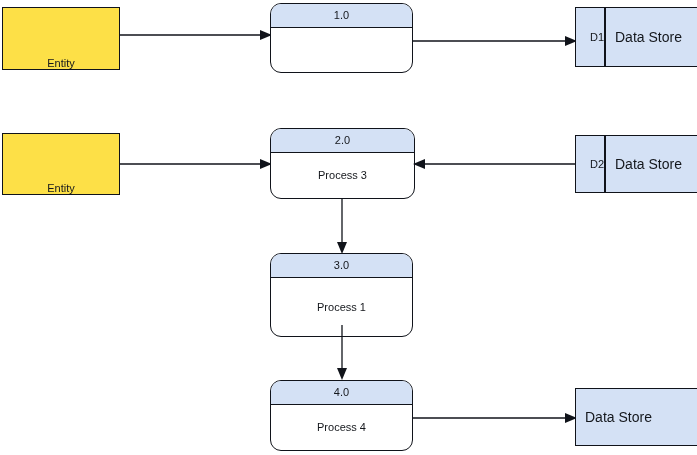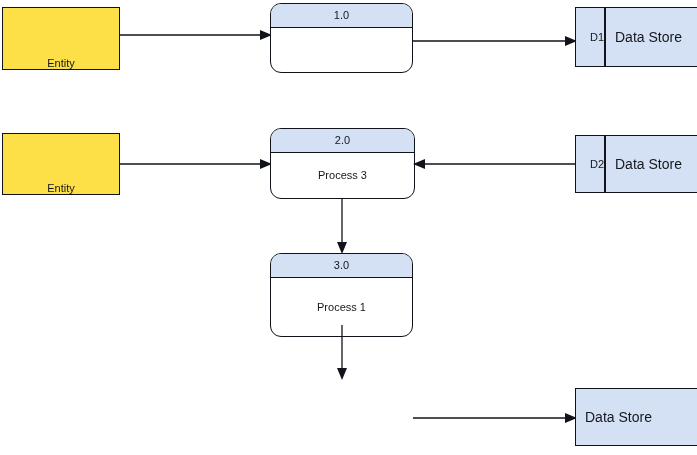--- a/index.html
+++ b/index.html
@@ -207,20 +207,28 @@
     </div>
   </div>
 
   <div class="flow" style="left:335px; top:325px; width:14px; height:55px;">
     <svg width="14" height="55" viewBox="0 0 14 55">
       <line x1="7" y1="0" x2="7" y2="45" stroke="#10131a" stroke-width="1.3"></line>
       <polygon points="7,55 2,43 12,43" fill="#10131a"></polygon>
     </svg>
   </div>
 
+  <div class="process" style="left:270px; top:380px; width:143px; height:71px;">
+    <div class="process-header">
+      <span class="process-number">4.0</span>
+    </div>
+    <div class="process-body">
+      <span class="process-name">Process 4</span>
+    </div>
+  </div>
 
   <div class="flow" style="left:413px; top:411px; width:164px; height:14px;">
     <svg width="164" height="14" viewBox="0 0 164 14">
       <line x1="0" y1="7" x2="154" y2="7" stroke="#10131a" stroke-width="1.3"></line>
       <polygon points="164,7 152,12 152,2" fill="#10131a"></polygon>
     </svg>
   </div>
 
   <div class="datastore" style="left:575px; top:388px; width:130px; height:58px;">
     <div class="datastore-name">

